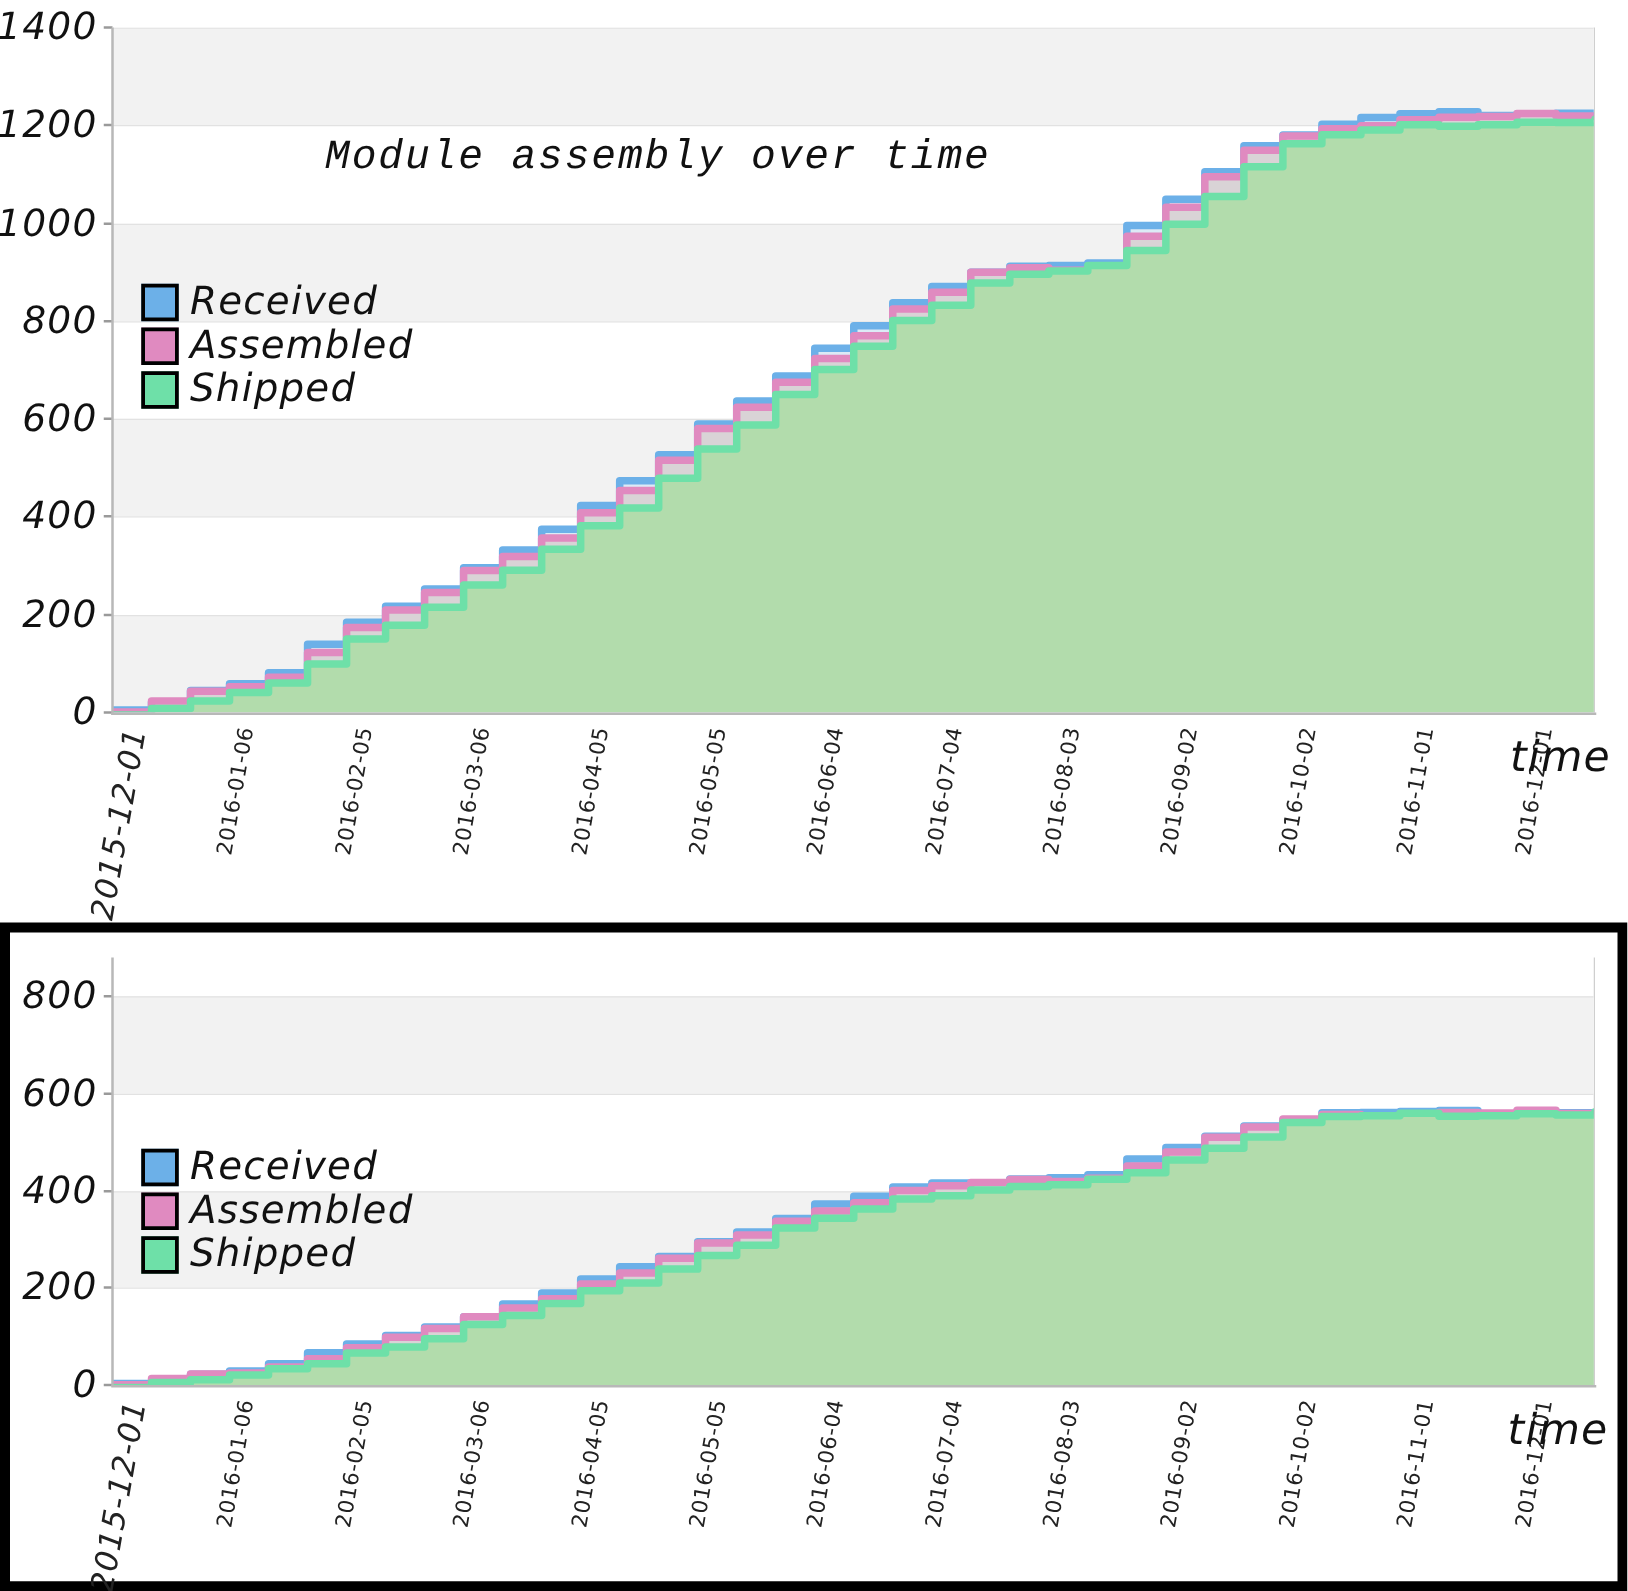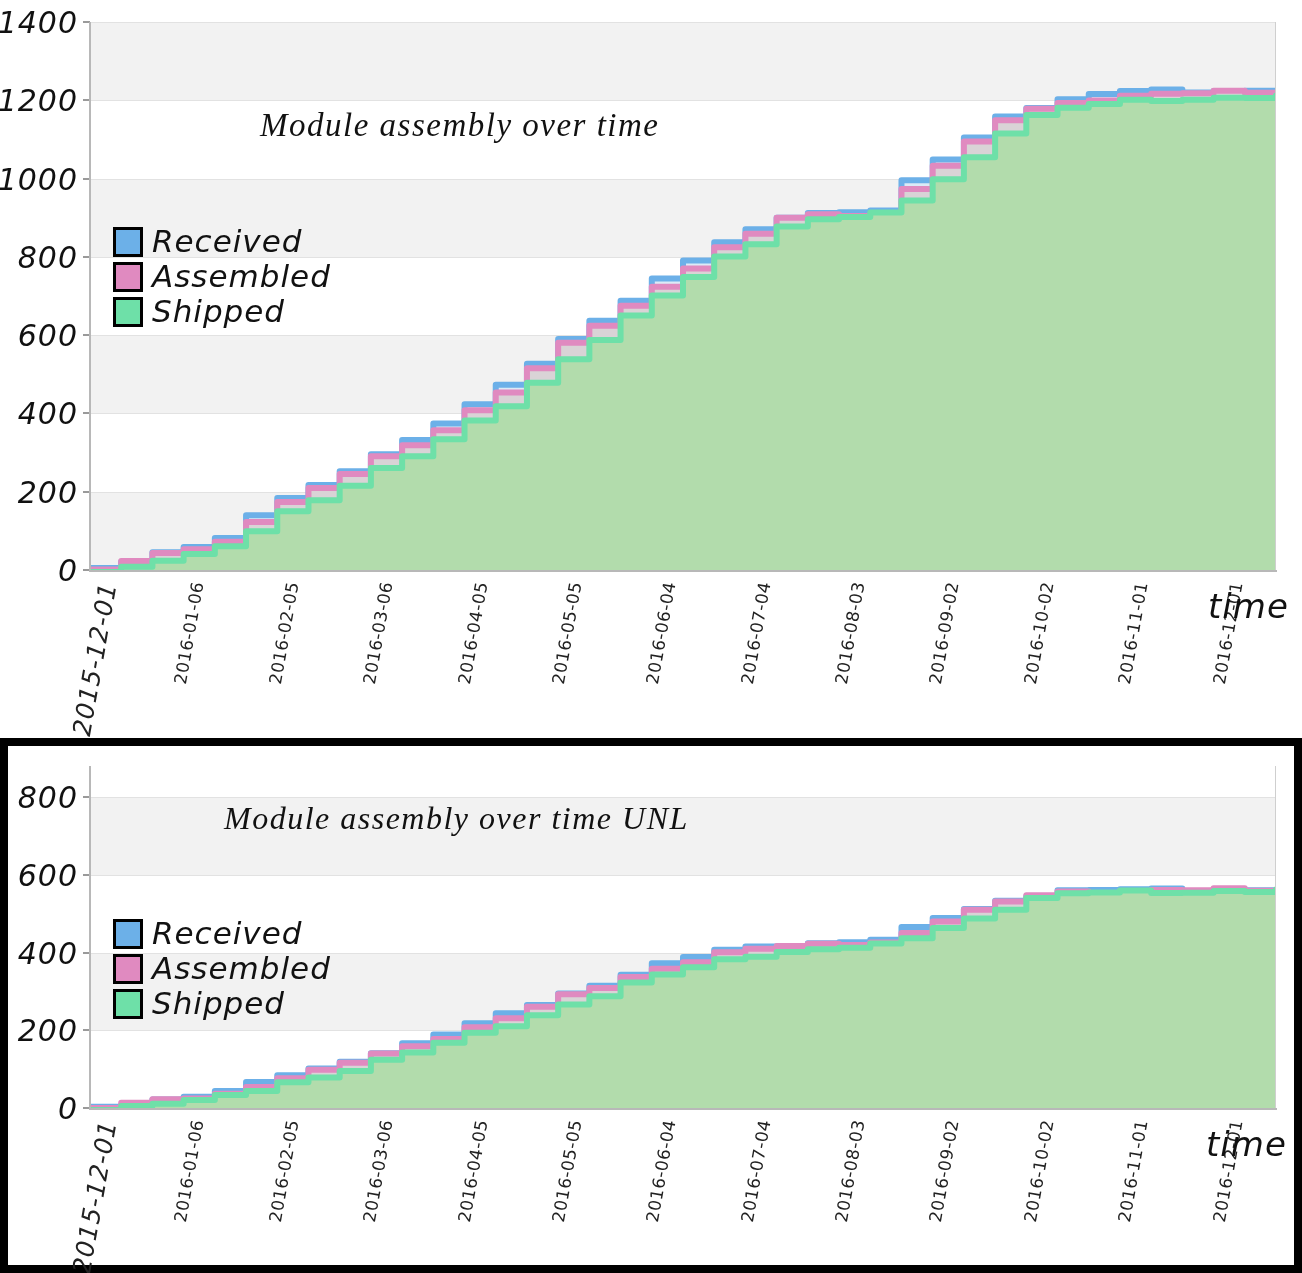--- a/index.html
+++ b/index.html
@@ -104,21 +104,21 @@
     font-family: "DejaVu Sans", sans-serif;
     font-size: 34px;
     color: #111111;
     font-style: italic;
     letter-spacing: 1px;
     white-space: nowrap;
   }
 
   .chart-title {
     position: absolute;
-    font-family: Liberation Serif, serif;
+    font-family: Liberation Mono, monospace;
     font-size: 33px;
     color: #111111;
     background: #ffffff;
     padding: 2px 8px;
     white-space: nowrap;
     font-style: italic;
     letter-spacing: 1.5px;
     z-index: 6;
   }
   .chart-title.plain-bg { background: transparent; }
@@ -273,21 +273,20 @@
         <path d="M 0.00 344.00 L 0.00 341.89 L 31.21 341.89 L 31.21 336.84 L 62.42 336.84 L 62.42 333.25 L 93.63 333.25 L 93.63 332.39 L 124.84 332.39 L 124.84 327.67 L 156.05 327.67 L 156.05 321.09 L 187.26 321.09 L 187.26 312.13 L 218.47 312.13 L 218.47 303.72 L 249.68 303.72 L 249.68 296.77 L 280.89 296.77 L 280.89 287.40 L 312.11 287.40 L 312.11 280.36 L 343.32 280.36 L 343.32 272.94 L 374.53 272.94 L 374.53 261.14 L 405.74 261.14 L 405.74 252.36 L 436.95 252.36 L 436.95 240.67 L 468.16 240.67 L 468.16 228.34 L 499.37 228.34 L 499.37 221.94 L 530.58 221.94 L 530.58 210.99 L 561.79 210.99 L 561.79 202.72 L 593.00 202.72 L 593.00 196.24 L 624.21 196.24 L 624.21 186.36 L 655.42 186.36 L 655.42 182.69 L 686.63 182.69 L 686.63 179.99 L 717.84 179.99 L 717.84 177.68 L 749.05 177.68 L 749.05 179.12 L 780.26 179.12 L 780.26 176.60 L 811.47 176.60 L 811.47 166.89 L 842.68 166.89 L 842.68 155.60 L 873.89 155.60 L 873.89 143.79 L 905.11 143.79 L 905.11 135.54 L 936.32 135.54 L 936.32 129.24 L 967.53 129.24 L 967.53 125.55 L 998.74 125.55 L 998.74 127.31 L 1029.95 127.31 L 1029.95 124.91 L 1061.16 124.91 L 1061.16 124.06 L 1092.37 124.06 L 1092.37 124.31 L 1123.58 124.31 L 1123.58 122.24 L 1154.79 122.24 L 1154.79 124.71 L 1186.00 124.71 L 1186.00 125.11 L 1186.00 344.00 Z" fill="#d9d3d6" stroke="none"></path>
         <path d="M 0.00 341.89 L 31.21 341.89 L 31.21 336.84 L 62.42 336.84 L 62.42 333.25 L 93.63 333.25 L 93.63 332.39 L 124.84 332.39 L 124.84 327.67 L 156.05 327.67 L 156.05 321.09 L 187.26 321.09 L 187.26 312.13 L 218.47 312.13 L 218.47 303.72 L 249.68 303.72 L 249.68 296.77 L 280.89 296.77 L 280.89 287.40 L 312.11 287.40 L 312.11 280.36 L 343.32 280.36 L 343.32 272.94 L 374.53 272.94 L 374.53 261.14 L 405.74 261.14 L 405.74 252.36 L 436.95 252.36 L 436.95 240.67 L 468.16 240.67 L 468.16 228.34 L 499.37 228.34 L 499.37 221.94 L 530.58 221.94 L 530.58 210.99 L 561.79 210.99 L 561.79 202.72 L 593.00 202.72 L 593.00 196.24 L 624.21 196.24 L 624.21 186.36 L 655.42 186.36 L 655.42 182.69 L 686.63 182.69 L 686.63 179.99 L 717.84 179.99 L 717.84 177.68 L 749.05 177.68 L 749.05 179.12 L 780.26 179.12 L 780.26 176.60 L 811.47 176.60 L 811.47 166.89 L 842.68 166.89 L 842.68 155.60 L 873.89 155.60 L 873.89 143.79 L 905.11 143.79 L 905.11 135.54 L 936.32 135.54 L 936.32 129.24 L 967.53 129.24 L 967.53 125.55 L 998.74 125.55 L 998.74 127.31 L 1029.95 127.31 L 1029.95 124.91 L 1061.16 124.91 L 1061.16 124.06 L 1092.37 124.06 L 1092.37 124.31 L 1123.58 124.31 L 1123.58 122.24 L 1154.79 122.24 L 1154.79 124.71 L 1186.00 124.71 L 1186.00 125.11 " fill="none" stroke="#e08ac0" stroke-width="6" stroke-linejoin="round" stroke-linecap="round"></path>
         <path d="M 0.00 344.00 L 0.00 344.06 L 31.21 344.06 L 31.21 340.04 L 62.42 340.04 L 62.42 337.86 L 93.63 337.86 L 93.63 333.94 L 124.84 333.94 L 124.84 328.99 L 156.05 328.99 L 156.05 324.93 L 187.26 324.93 L 187.26 316.31 L 218.47 316.31 L 218.47 311.54 L 249.68 311.54 L 249.68 305.05 L 280.89 305.05 L 280.89 293.63 L 312.11 293.63 L 312.11 286.46 L 343.32 286.46 L 343.32 276.76 L 374.53 276.76 L 374.53 266.67 L 405.74 266.67 L 405.74 260.34 L 436.95 260.34 L 436.95 249.27 L 468.16 249.27 L 468.16 238.40 L 499.37 238.40 L 499.37 230.22 L 530.58 230.22 L 530.58 216.46 L 561.79 216.46 L 561.79 208.60 L 593.00 208.60 L 593.00 201.14 L 624.21 201.14 L 624.21 193.17 L 655.42 193.17 L 655.42 190.66 L 686.63 190.66 L 686.63 185.93 L 717.84 185.93 L 717.84 183.14 L 749.05 183.14 L 749.05 181.83 L 780.26 181.83 L 780.26 177.43 L 811.47 177.43 L 811.47 172.13 L 842.68 172.13 L 842.68 162.03 L 873.89 162.03 L 873.89 152.60 L 905.11 152.60 L 905.11 143.67 L 936.32 143.67 L 936.32 131.98 L 967.53 131.98 L 967.53 127.21 L 998.74 127.21 L 998.74 126.51 L 1029.95 126.51 L 1029.95 124.58 L 1061.16 124.58 L 1061.16 127.00 L 1092.37 127.00 L 1092.37 126.63 L 1123.58 126.63 L 1123.58 125.02 L 1154.79 125.02 L 1154.79 125.93 L 1186.00 125.93 L 1186.00 123.31 L 1186.00 344.00 Z" fill="#b2dcac" stroke="none"></path>
         <path d="M 0.00 344.06 L 31.21 344.06 L 31.21 340.04 L 62.42 340.04 L 62.42 337.86 L 93.63 337.86 L 93.63 333.94 L 124.84 333.94 L 124.84 328.99 L 156.05 328.99 L 156.05 324.93 L 187.26 324.93 L 187.26 316.31 L 218.47 316.31 L 218.47 311.54 L 249.68 311.54 L 249.68 305.05 L 280.89 305.05 L 280.89 293.63 L 312.11 293.63 L 312.11 286.46 L 343.32 286.46 L 343.32 276.76 L 374.53 276.76 L 374.53 266.67 L 405.74 266.67 L 405.74 260.34 L 436.95 260.34 L 436.95 249.27 L 468.16 249.27 L 468.16 238.40 L 499.37 238.40 L 499.37 230.22 L 530.58 230.22 L 530.58 216.46 L 561.79 216.46 L 561.79 208.60 L 593.00 208.60 L 593.00 201.14 L 624.21 201.14 L 624.21 193.17 L 655.42 193.17 L 655.42 190.66 L 686.63 190.66 L 686.63 185.93 L 717.84 185.93 L 717.84 183.14 L 749.05 183.14 L 749.05 181.83 L 780.26 181.83 L 780.26 177.43 L 811.47 177.43 L 811.47 172.13 L 842.68 172.13 L 842.68 162.03 L 873.89 162.03 L 873.89 152.60 L 905.11 152.60 L 905.11 143.67 L 936.32 143.67 L 936.32 131.98 L 967.53 131.98 L 967.53 127.21 L 998.74 127.21 L 998.74 126.51 L 1029.95 126.51 L 1029.95 124.58 L 1061.16 124.58 L 1061.16 127.00 L 1092.37 127.00 L 1092.37 126.63 L 1123.58 126.63 L 1123.58 125.02 L 1154.79 125.02 L 1154.79 125.93 L 1186.00 125.93 L 1186.00 123.31 " fill="none" stroke="#6ee0a8" stroke-width="6" stroke-linejoin="round" stroke-linecap="round"></path>
       </svg>
   </div>
 
   <div class="spine-left" style="left:81px; top:20px; height:343px;"></div>
   <div class="spine-bottom" style="left:81px; top:362px; width:1188px;"></div>
 
-  <div class="chart-title plain-bg" id="bot-title" style="left:208px; top:52px; font-size:32px;">Module assembly over time  UNL</div>
 
   <div class="legend" id="bot-legend" style="left:105px; top:172px;">
       <div class="legend-row">
         <span class="legend-swatch" style="background: rgb(108, 176, 232);"></span>
         <span class="legend-label">Received</span>
       </div>
       <div class="legend-row">
         <span class="legend-swatch" style="background: rgb(224, 138, 192);"></span>
         <span class="legend-label">Assembled</span>
       </div>

